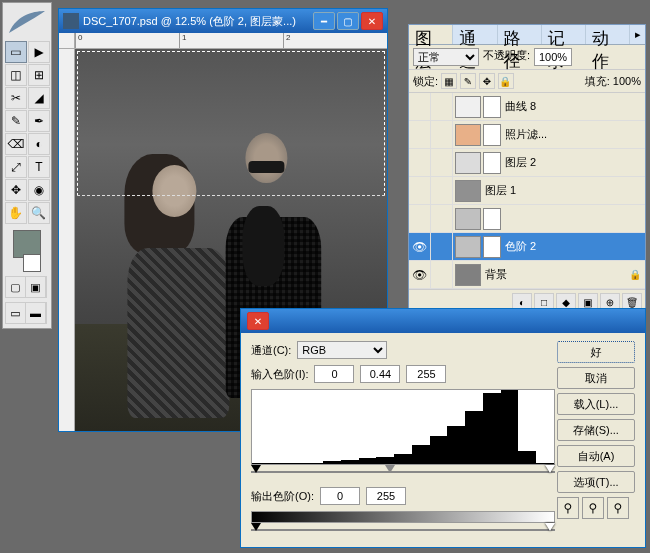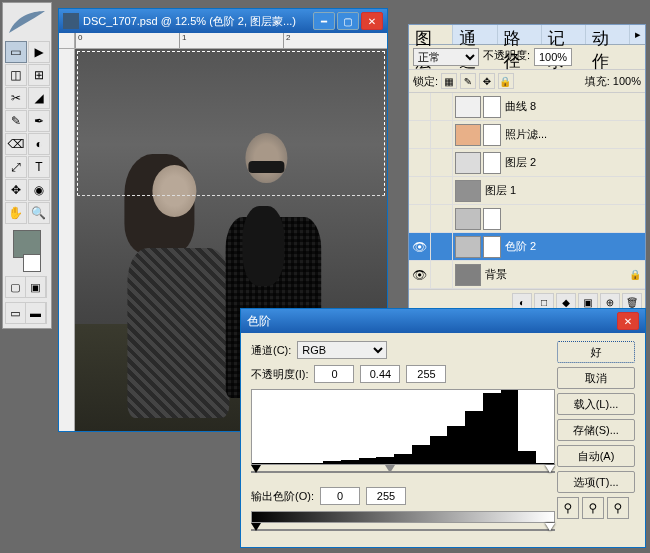--- a/index.html
+++ b/index.html
@@ -260,33 +260,32 @@
       <div class="fbtn">□</div>
       <div class="fbtn">◆</div>
       <div class="fbtn">▣</div>
       <div class="fbtn">⊕</div>
       <div class="fbtn">🗑</div>
     </div>
 </div>
 
 <div class="dialog">
   <div class="titlebar">
-    <div class="title">色阶</div>
     <div class="winbtns">
         <div class="winbtn closebtn">✕</div>
       </div>
   </div>
   <div class="body">
     <div class="main">
       <div class="row">
         <span class="lbl">通道(C):</span>
         <select><option>RGB</option></select>
       </div>
       <div class="row">
-        <span class="lbl">不透明度(I):</span>
+        <span class="lbl">输入色阶(I):</span>
         <input class="numfield" value="0" style="">
         <input class="numfield" value="0.44" style="">
         <input class="numfield" value="255" style="">
       </div>
       <div class="histogram">
         <div class="hist-bars">
             <div class="bar" style="height: 2%;"></div>
             <div class="bar" style="height: 2%;"></div>
             <div class="bar" style="height: 2%;"></div>
             <div class="bar" style="height: 2%;"></div>

